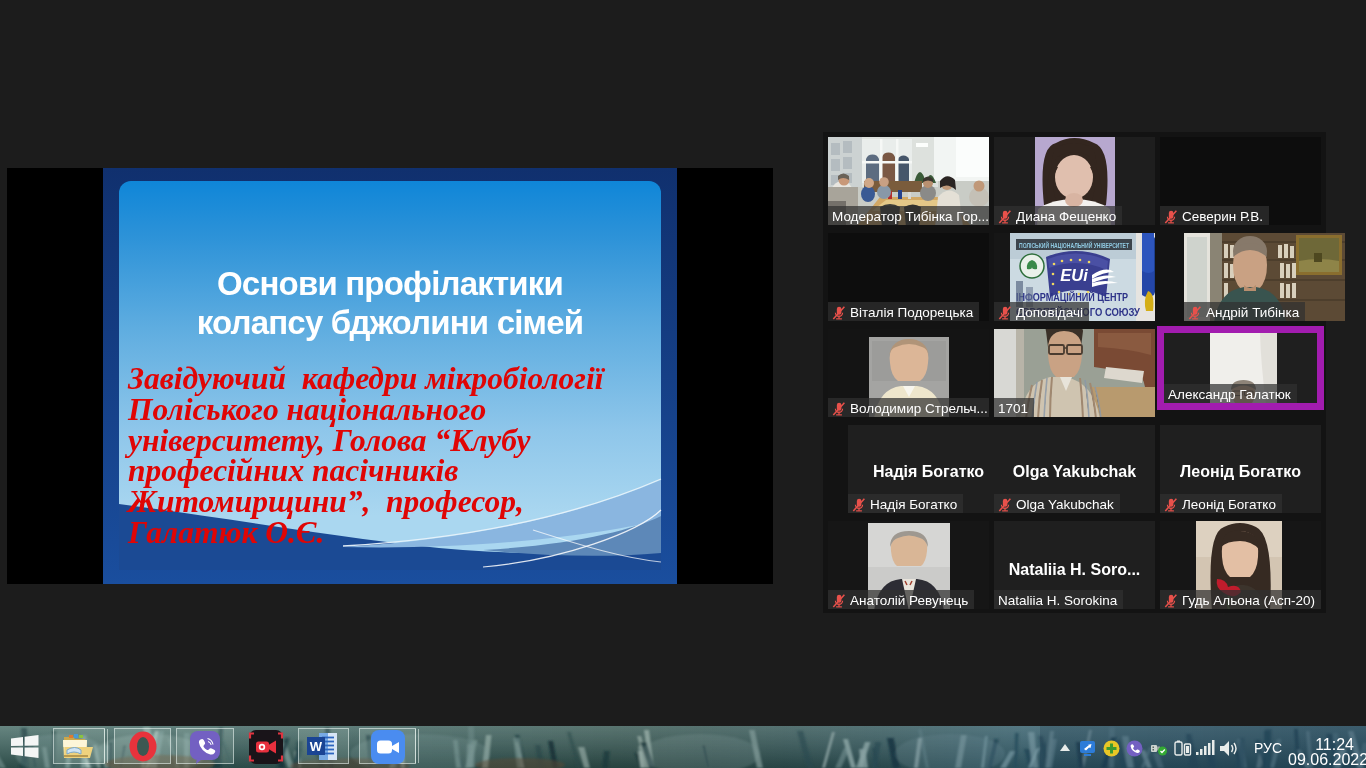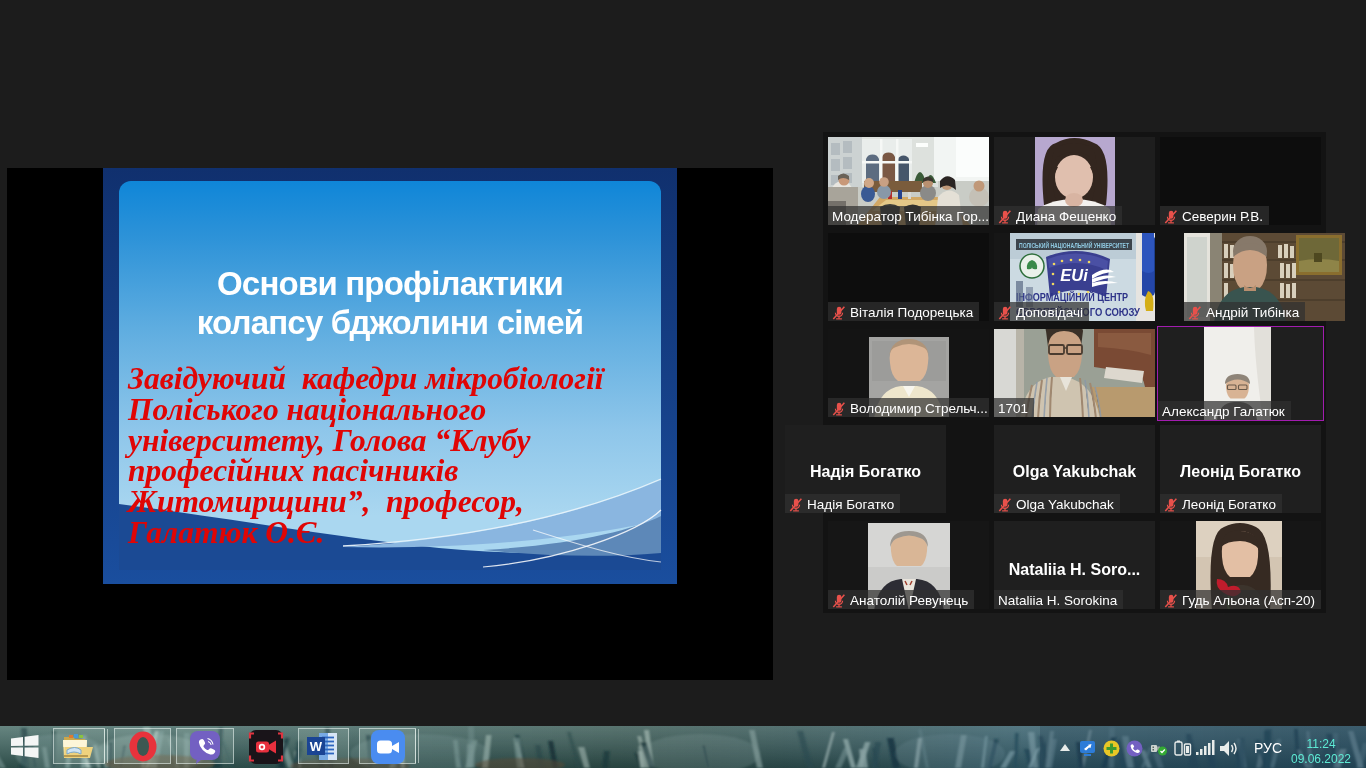--- a/index.html
+++ b/index.html
@@ -23,21 +23,21 @@
   #btn-min:before { content:""; position:absolute; left:9px; top:11px; width:9px; height:3px; background:#113056; }
   #btn-max { left:1295px; width:29px; }
   #btn-max:after { content:""; position:absolute; left:7px; top:6px; width:9px; height:8px; border:2px solid #113056; background:#4799ea; }
   #btn-max:before { content:""; position:absolute; left:10px; top:3px; width:9px; height:8px;
     border-top:2px solid #113056; border-right:2px solid #113056; }
   #btn-close { left:1318px; width:48px; background:#d9544c; }
   #btn-close:before { content:"\2715"; position:absolute; left:0; right:0; top:1px; text-align:center;
     color:#fff; font-size:13px; font-weight:bold; }
 
   
-  #share { position:absolute; left:7px; top:168px; width:766px; height:512px; background:#000; }
+  #share { position:absolute; left:7px; top:168px; width:766px; height:416px; background:#000; }
   #slide { position:absolute; left:96px; top:0px; width:574px; height:416px;
     background:linear-gradient(180deg,#10306e 0%,#1a4e9e 100%); overflow:hidden; }
   #slide .inner { position:absolute; left:16px; top:13px; right:16px; bottom:14px; border-radius:12px;
     background:linear-gradient(180deg,#0f86d8 0%,#2c92d8 14%,#5fade0 38%,#8ec6ea 64%,#aad7f0 86%); }
   #slide .stitle { position:absolute; left:0; right:0; top:96px; text-align:center;
     color:#fff; font-weight:bold; font-size:33px; line-height:39px; letter-spacing:-0.8px; }
   #slide .red { position:absolute; left:25px; top:196px; width:552px;
     font-family:"Liberation Serif", serif; font-weight:bold; font-style:italic;
     color:#e00505; font-size:31.5px; line-height:30.8px; }
 
@@ -51,22 +51,22 @@
 
   
   #taskbar { position:absolute; left:0; top:726px; width:1366px; height:42px; background:#4a6866; }
   #grassbg { position:absolute; left:0; top:0; }
   .tbtn { position:absolute; top:2px; height:36px; background:rgba(205,228,220,.16);
     border:1px solid rgba(240,250,246,.55); }
   .tbtn.stack:after { content:""; position:absolute; right:-4px; top:0; bottom:0; width:2px;
     border-left:1px solid rgba(235,245,240,.55); border-right:1px solid rgba(235,245,240,.55); }
   .ticon { position:absolute; }
   .trico { position:absolute; top:14px; }
-  #clock { position:absolute; left:1288px; width:66px; top:11px; text-align:center; color:#5eead4;
-    font-size:12px; line-height:15px; }
+  #clock { position:absolute; left:1288px; width:66px; top:11px; text-align:right; color:#ffffff;
+    font-size:16px; line-height:15px; }
   #lang { position:absolute; left:1254px; top:13.5px; color:#fff; font-size:14px; }
 </style>
 </head>
 <body>
 <div id="stage">
 
   <div id="share">
     <div id="slide">
       <div class="inner"></div>
       <svg style="position:absolute;left:0;top:0;" width="574" height="416" viewBox="0 0 574 416">
@@ -328,35 +328,35 @@
           </g>
         <g stroke="#8a98a8" stroke-width="1.6" opacity=".8">
             <path d="M43 53 q-3 17 -5 37"></path>
             <path d="M53 49 q-2 19 -3 41"></path>
             <path d="M91 51 q3 17 4 39"></path>
             <path d="M101 58 q4 14 6 32"></path>
           </g>
       </svg>
       <div class="nlabel">1701</div>
     </div>
-    <div class="tile" style="left:1157px;top:326px;background:#1f1f1f;border:1px solid #a21caf;width:167px;height:95px;">
+    <div class="tile" style="left:1157px;top:326px;background:#1f1f1f;border:7px solid #a21caf;width:167px;height:84px;">
       <svg width="161" height="93" viewBox="0 0 161 93" preserveAspectRatio="none">
         <rect width="161" height="93" fill="#1f1f1f"></rect>
         <rect x="46" y="0" width="67" height="93" fill="#f0efeb"></rect>
         <path d="M96 0 l17 0 l0 93 l-8 0 q-8 -55 -9 -93 Z" fill="#e2e0da"></path>
         <path d="M68 61 q-1 -13 11.5 -13 q12.5 0 11.5 13 q-1 8 -4.5 10.5 l-14 0 q-3.5 -2.5 -4.5 -10.5 Z" fill="#d8b394"></path>
         <path d="M67 57 q0 -10 12.5 -10 q12.5 0 12.5 10 q-6 -4.5 -12.5 -4.5 q-6.5 0 -12.5 4.5 Z" fill="#8e8478"></path>
         <rect x="69.5" y="58" width="8.5" height="4.5" rx="1" fill="none" stroke="#6a5a4a" stroke-width="1.1"></rect>
         <rect x="80.5" y="58" width="8.5" height="4.5" rx="1" fill="none" stroke="#6a5a4a" stroke-width="1.1"></rect>
         <path d="M59 93 q2 -17 17 -18 l6 0 q15 1 17 18 Z" fill="#6e6a68"></path>
       </svg>
       <div class="nlabel" style="bottom:0px;">Александр Галатюк</div>
     </div>
 
-    <div class="tile" style="left:785px;top:425px;background:#1f1f1f;">
+    <div class="tile" style="left:848px;top:425px;background:#1f1f1f;">
       <div class="bigname" style="top:38px;">Надія Богатко</div>
       <div class="nlabel"><span class="mic"><svg width="14" height="14" viewBox="0 0 13 13">
               <g fill="#e8514b">
                 <rect x="4.5" y="0.8" width="4.2" height="7.4" rx="2.1"></rect>
                 <path d="M2.6 6.2 a3.9 3.9 0 0 0 7.8 0 h-1.2 a2.7 2.7 0 0 1 -5.4 0 Z"></path>
                 <rect x="5.9" y="9.8" width="1.2" height="2"></rect>
                 <rect x="3.8" y="11.4" width="5.4" height="1.1"></rect>
               </g>
               <line x1="1.2" y1="12" x2="11.5" y2="0.8" stroke="#e8514b" stroke-width="1.4"></line>
             </svg></span>Надія Богатко</div>

